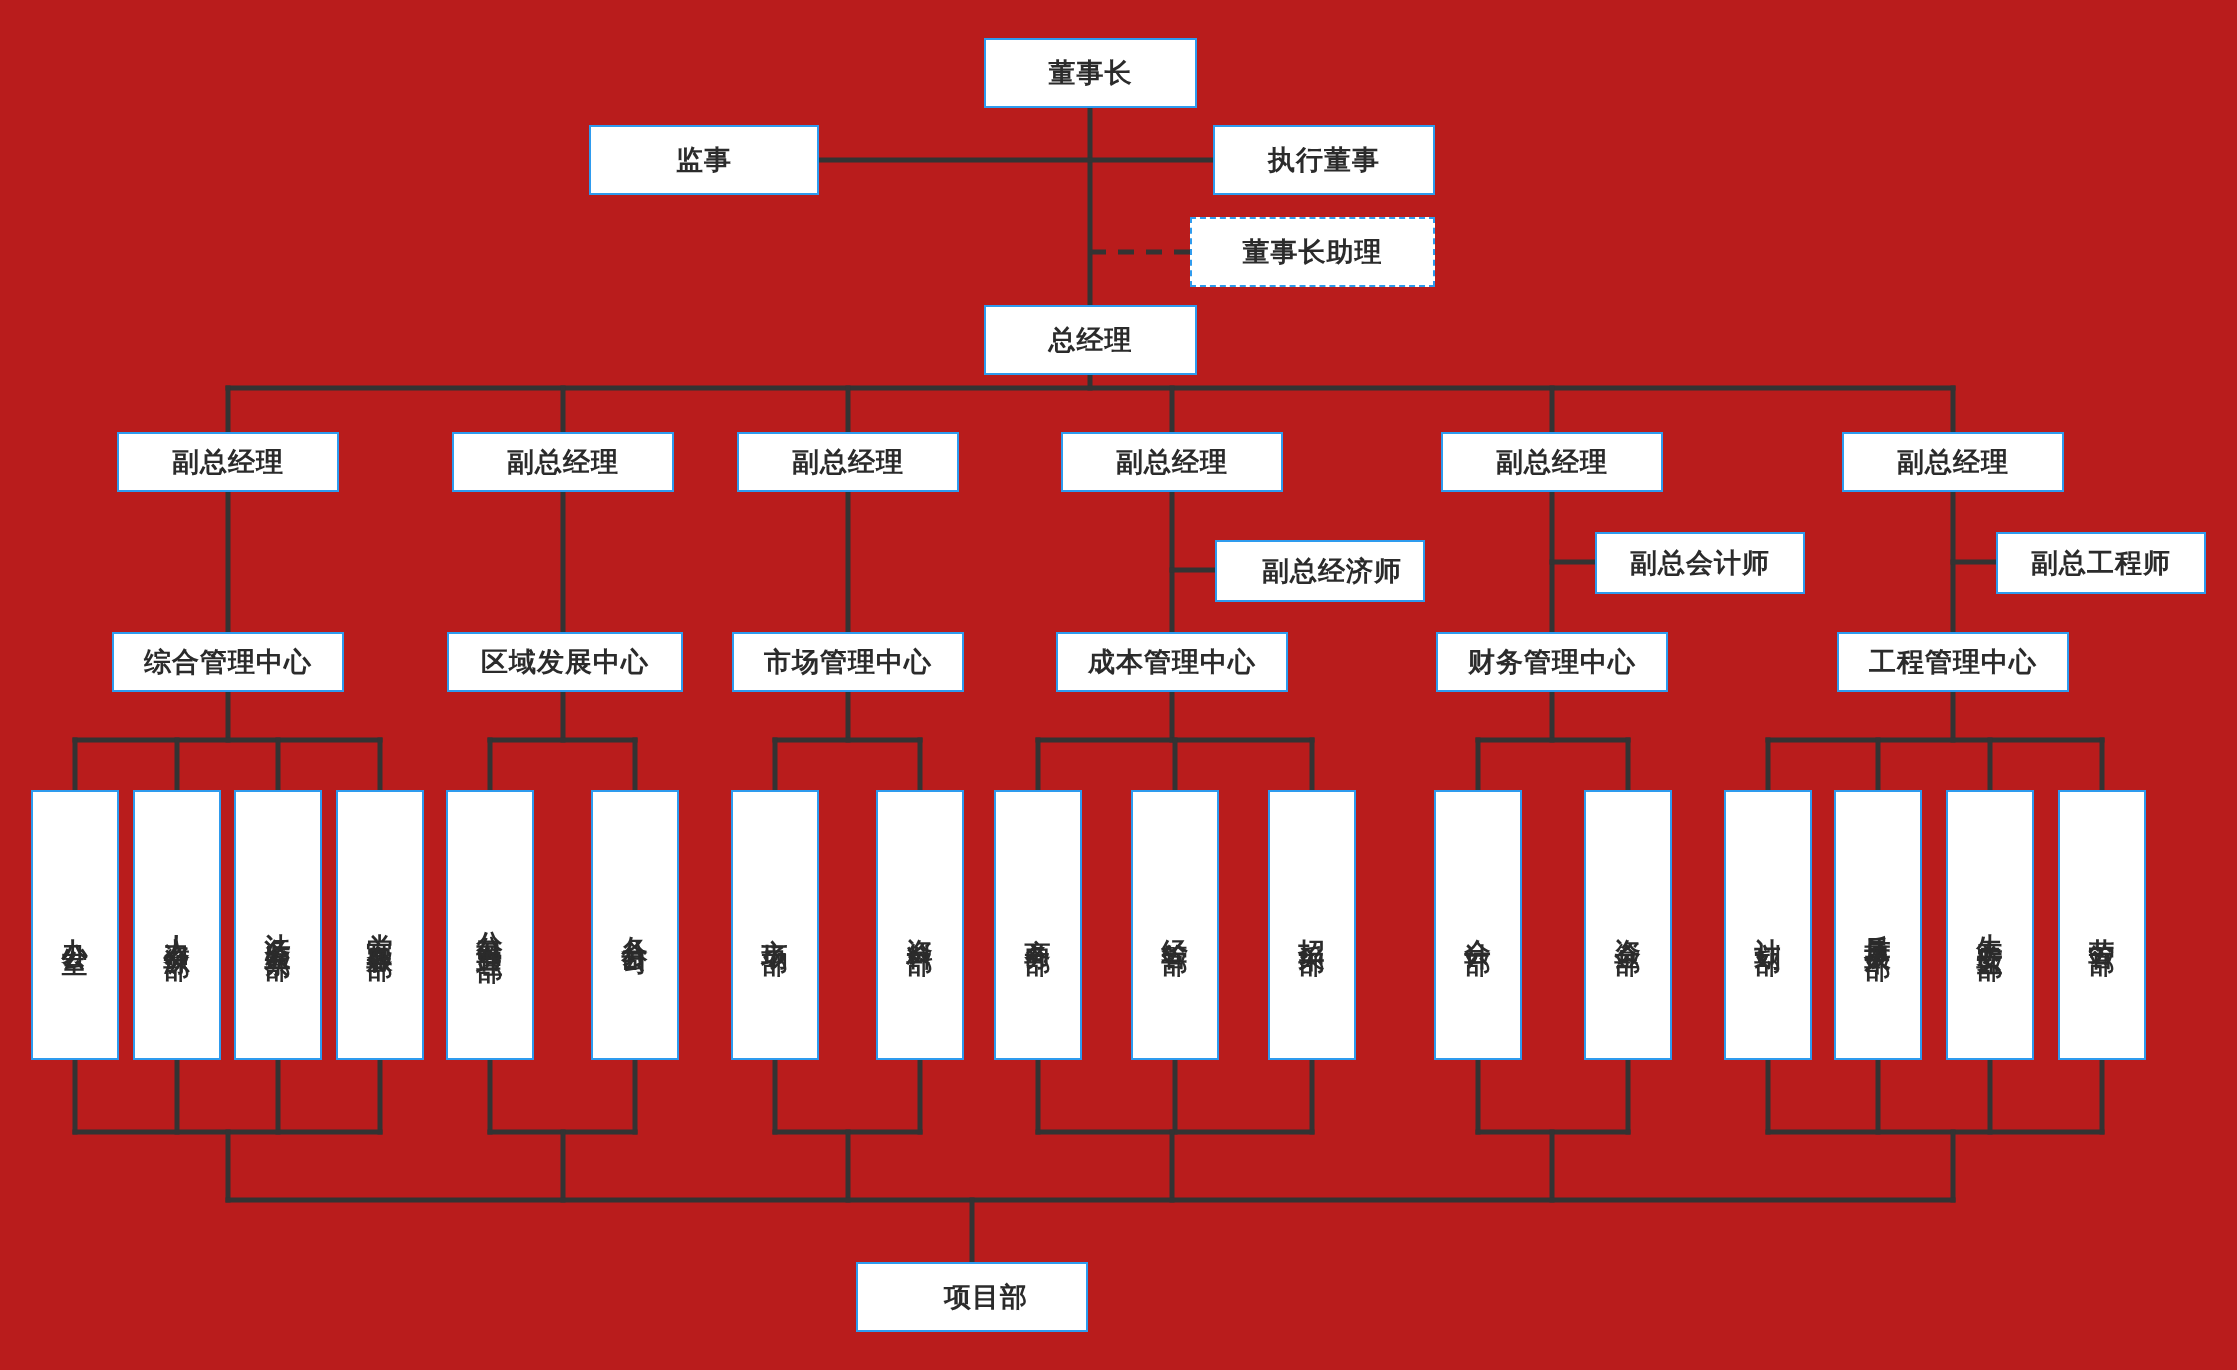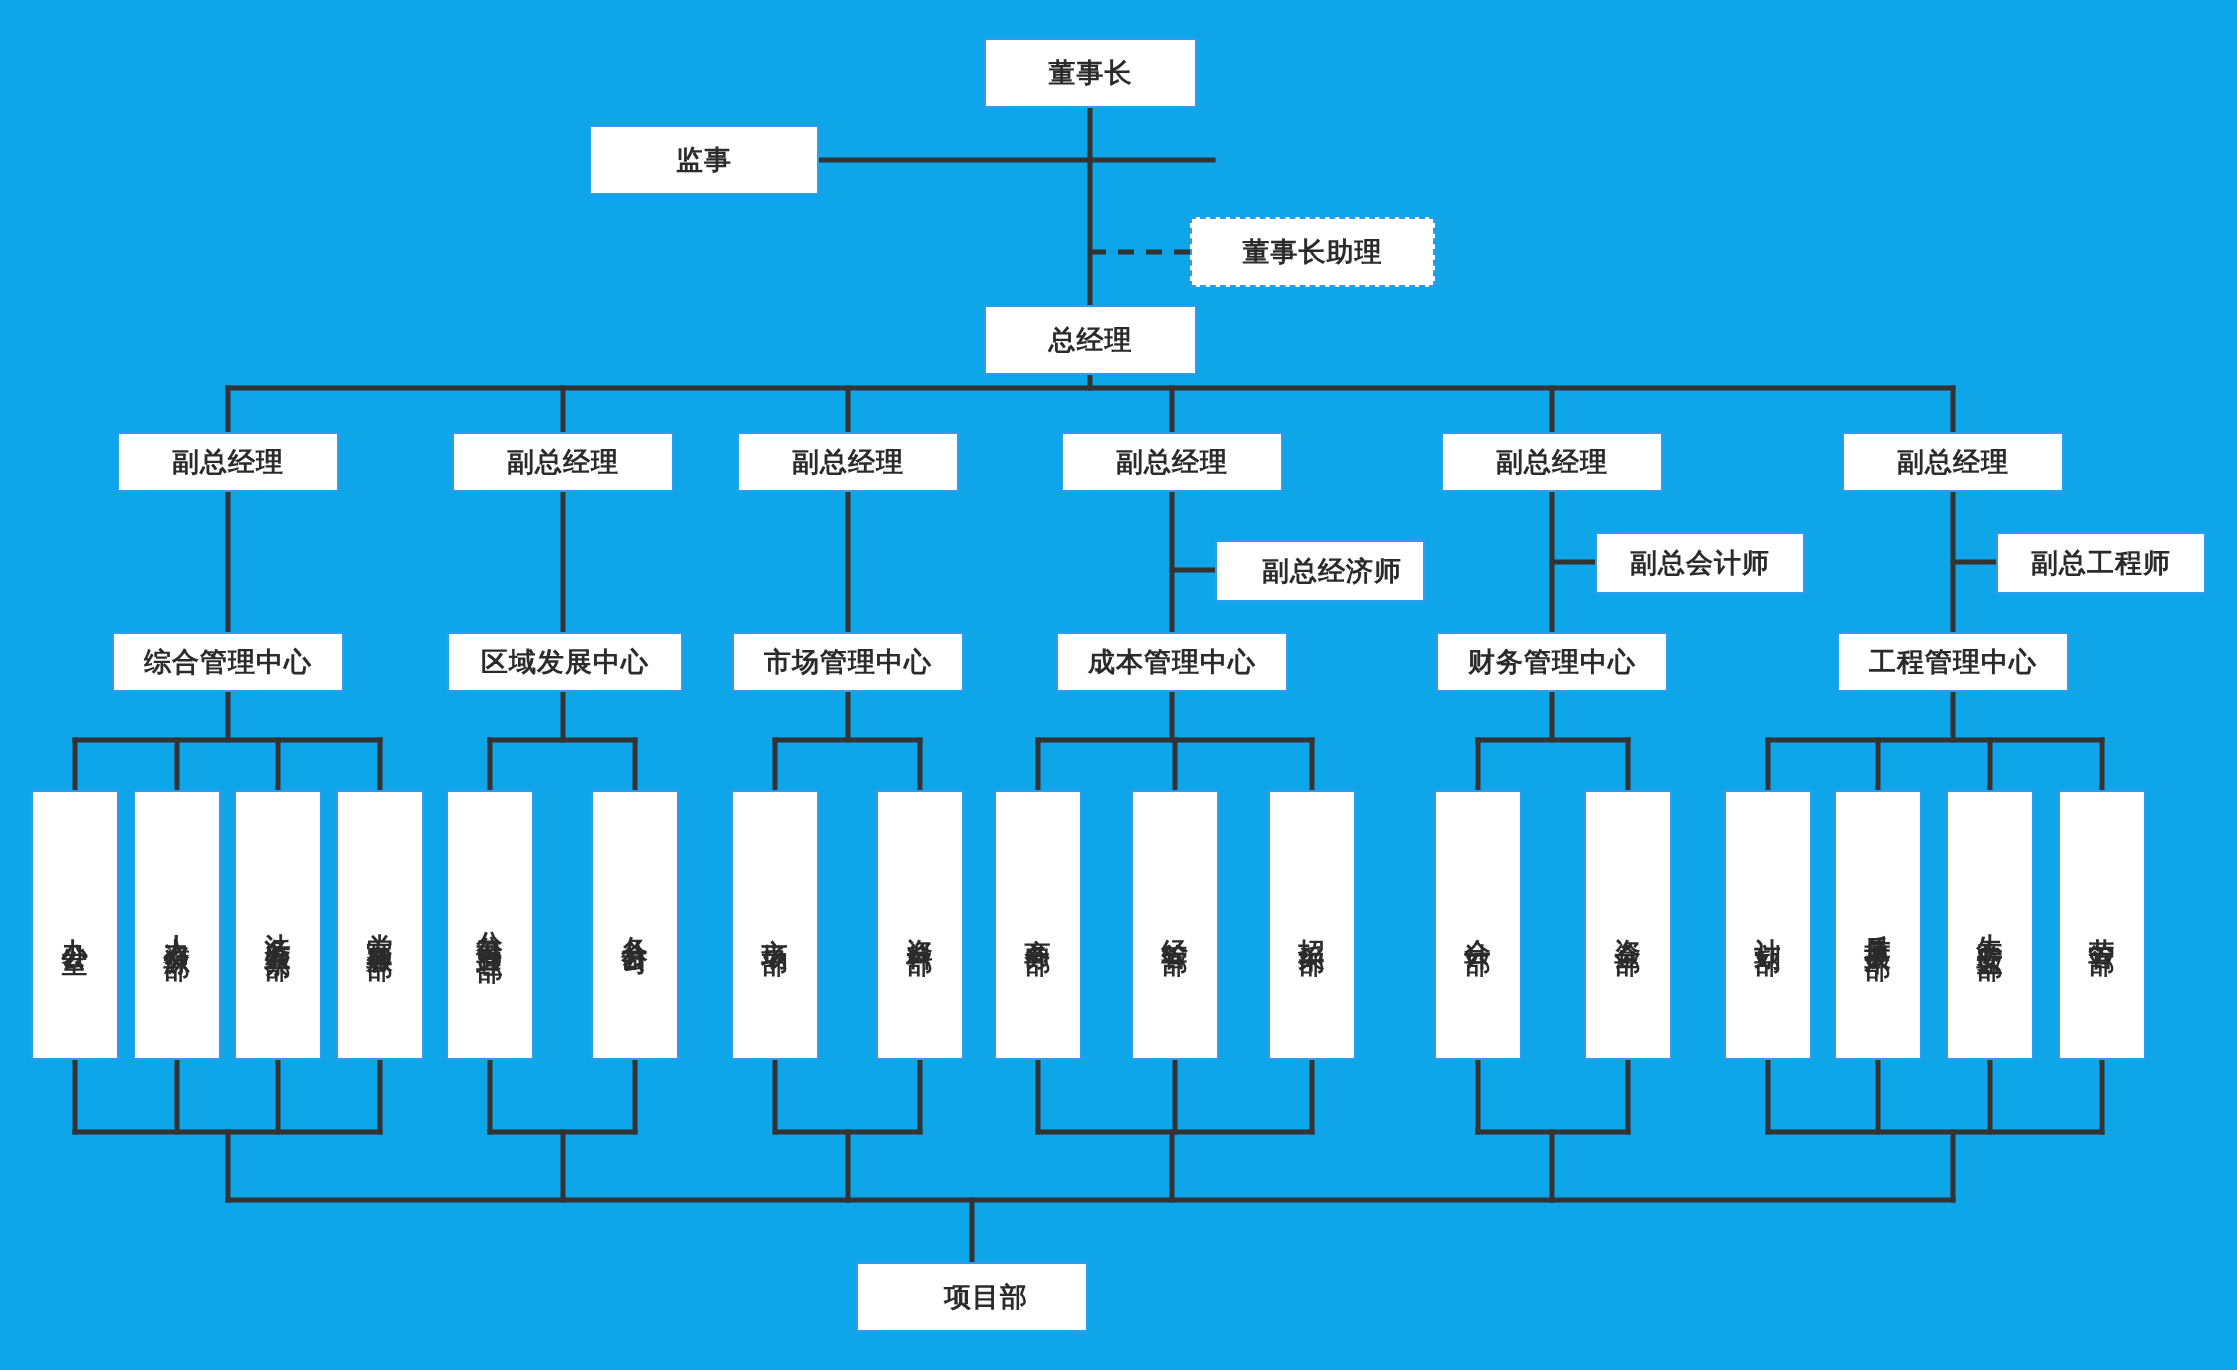--- a/index.html
+++ b/index.html
@@ -1,20 +1,20 @@
 <!DOCTYPE html>
 <html><head>
 <meta charset="utf-8">
 <style>
   html,body{margin:0;padding:0;background:#ffffff;}
   #root{
     position:relative;
     width:2237px;
     height:1370px;
-    background:#0ea5e9;
+    background:#b91c1c;
     font-family:"Liberation Sans","DejaVu Sans",sans-serif;
     overflow:hidden;
   }
   #wires{position:absolute;left:0;top:0;width:2237px;height:1370px;}
   .node{
     position:absolute;
     box-sizing:border-box;
     border:2px solid #2e9bee;
     background:#ffffff;
     color:#2b2b2b;
@@ -156,20 +156,23 @@
   </svg>
 
   <div class="node" style="left:984px;top:38px;width:213px;height:70px;">
     <span>董事长</span>
   </div>
 
   <div class="node" style="left:589px;top:125px;width:230px;height:70px;">
     <span>监事</span>
   </div>
 
+  <div class="node" style="left:1213px;top:125px;width:222px;height:70px;">
+    <span>执行董事</span>
+  </div>
 
   <div class="node dashed" style="left:1190px;top:217px;width:245px;height:70px;">
     <span>董事长助理</span>
   </div>
 
   <div class="node" style="left:984px;top:305px;width:213px;height:70px;">
     <span>总经理</span>
   </div>
 
   <div class="node" style="left:117px;top:432px;width:222px;height:60px;">

